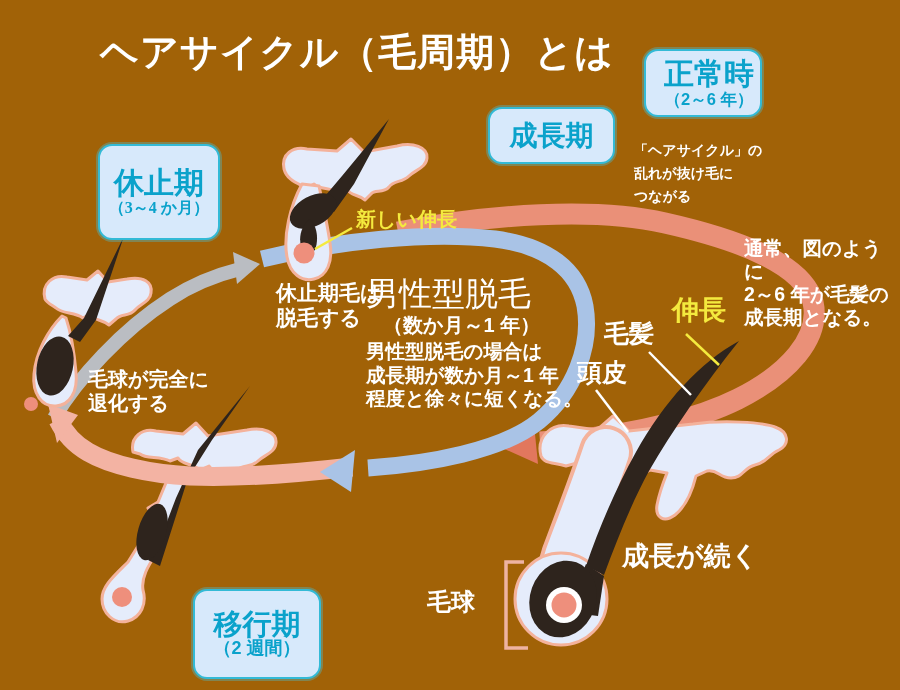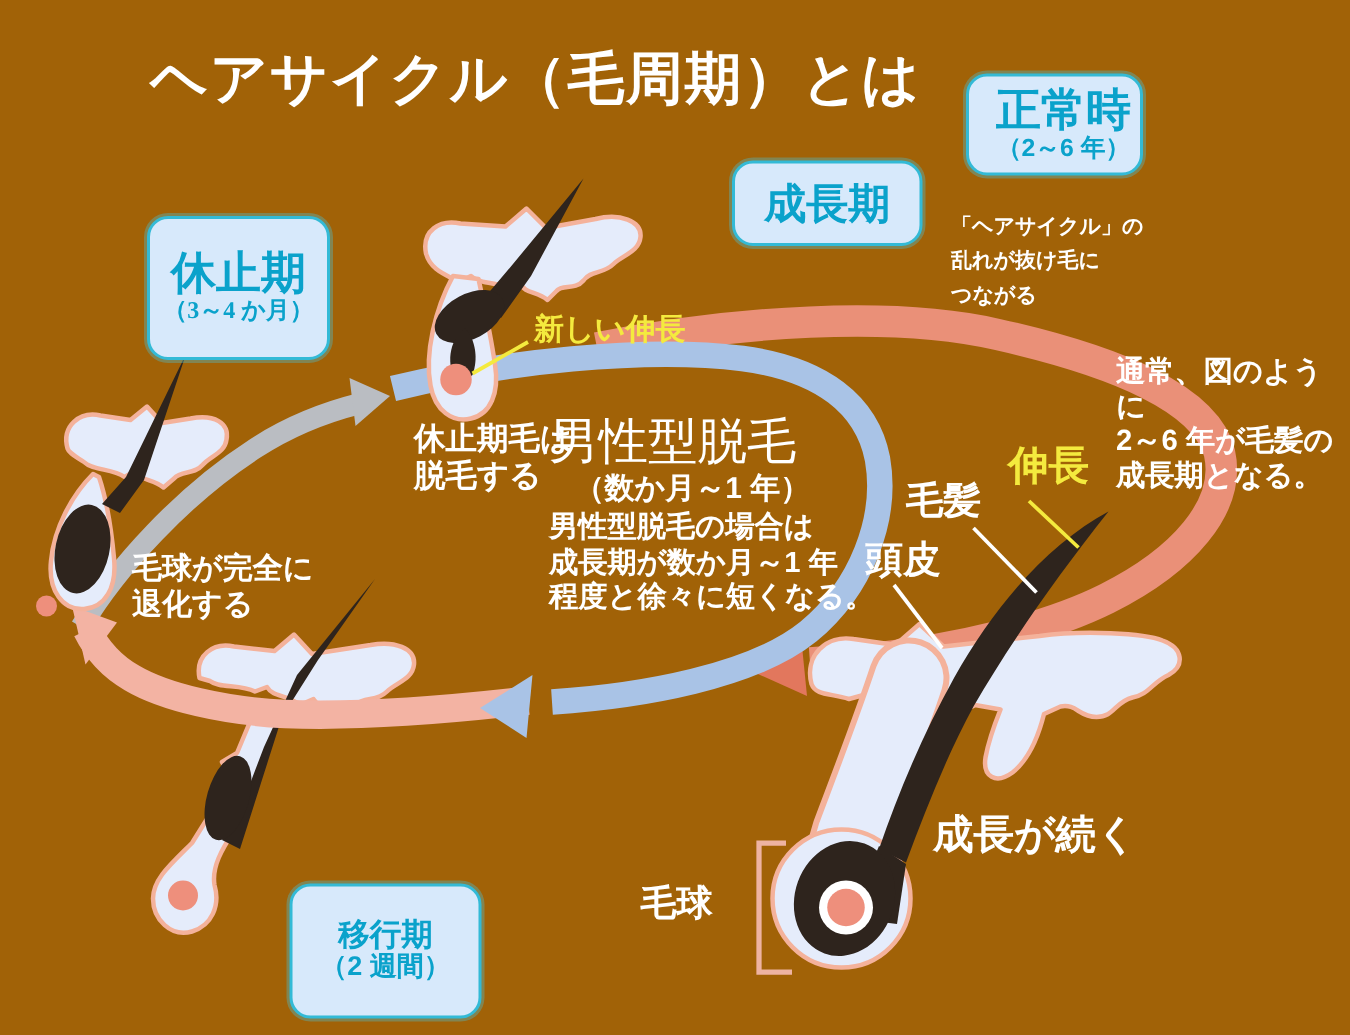--- a/index.html
+++ b/index.html
@@ -99,21 +99,21 @@
   <div class="abs phase-box" style="left:488px;top:107px;width:127px;height:57px;">
     <div class="phase-label" style="font-size:28px;">成長期</div>
   </div>
 
   <div class="abs phase-box" style="left:98px;top:144px;width:122px;height:96px;font-family:Liberation Serif, serif;">
     <div class="phase-label" style="font-size:30px;">休止期</div>
     <div class="phase-duration" style="font-size:16px;">（3～4 か月）</div>
   </div>
 
   <div class="abs phase-box" style="left:193px;top:589px;width:128px;height:90px;">
-    <div class="phase-label" style="font-size:21px;">移行期</div>
+    <div class="phase-label" style="font-size:29px;">移行期</div>
     <div class="phase-duration" style="font-size:18px;">（2 週間）</div>
   </div>
 
   <div class="abs note multi" style="left:634px;top:139px;font-size:14px;line-height:23px;">「ヘアサイクル」の
 乱れが抜け毛に
 つながる</div>
 
   <div class="abs note multi" style="left:744px;top:237px;font-size:19.5px;line-height:23px;">通常、図のように
 2～6 年が毛髪の
 成長期となる。</div>

